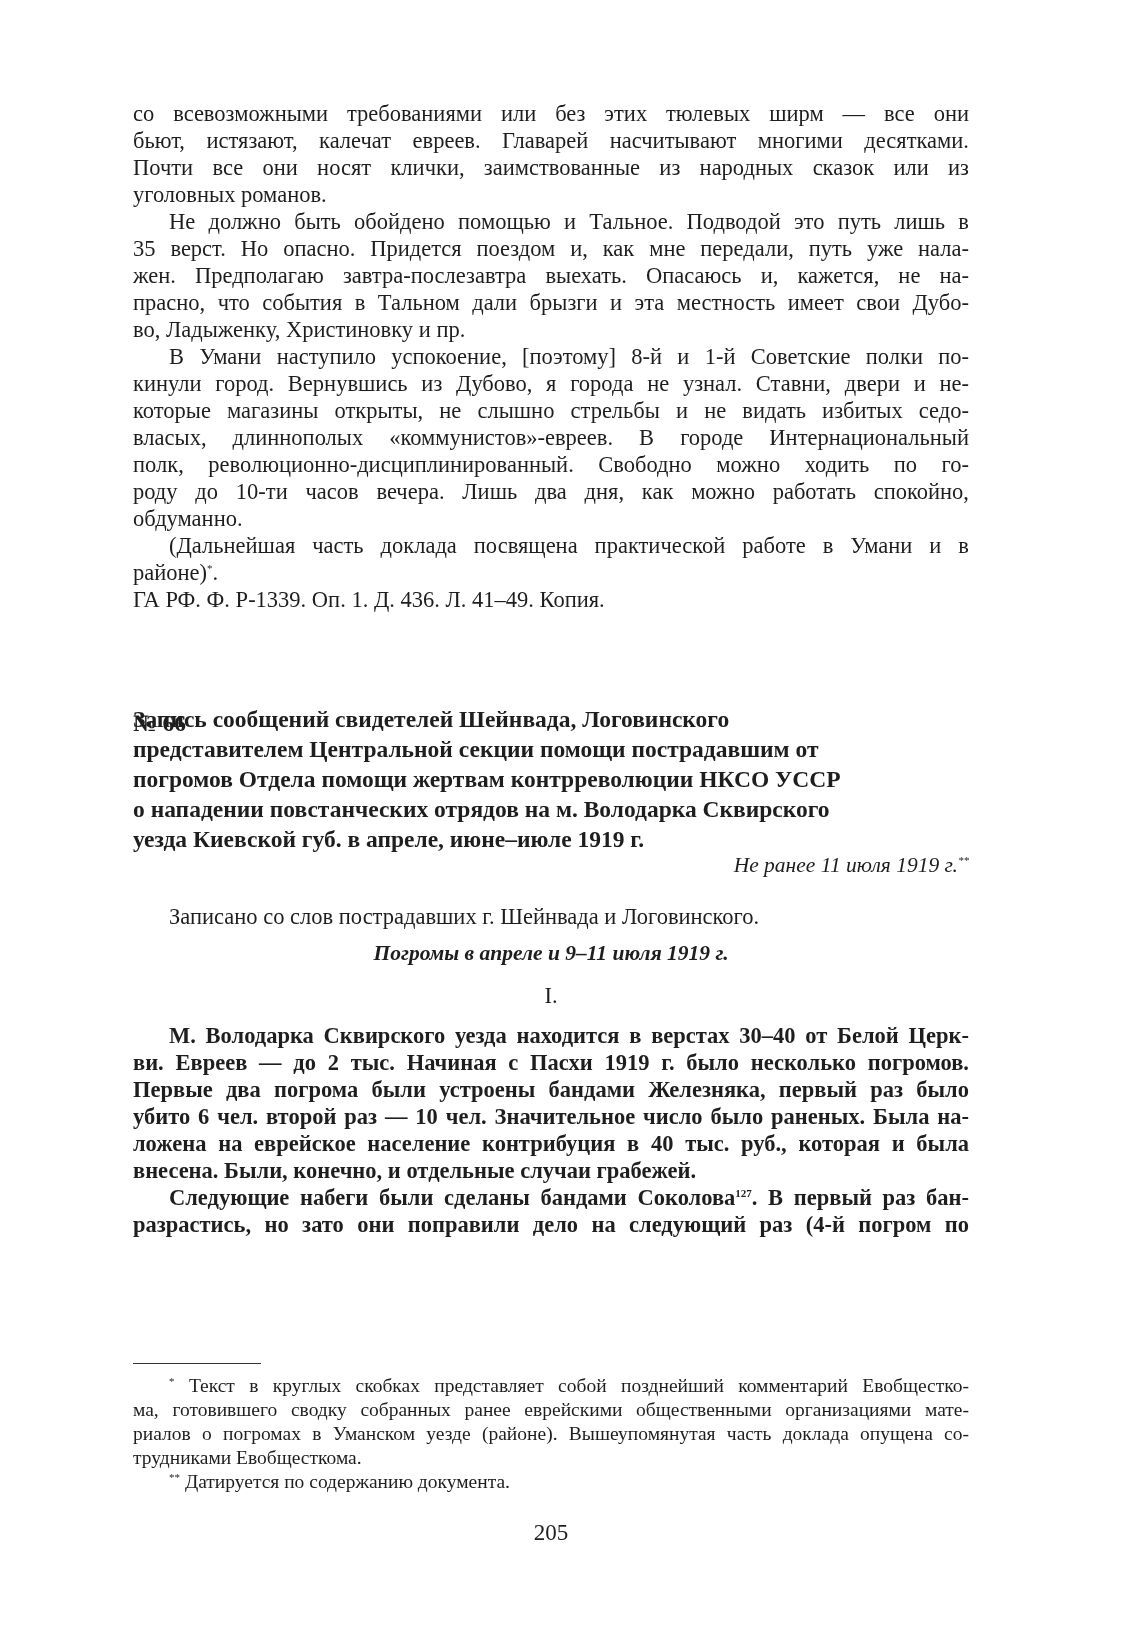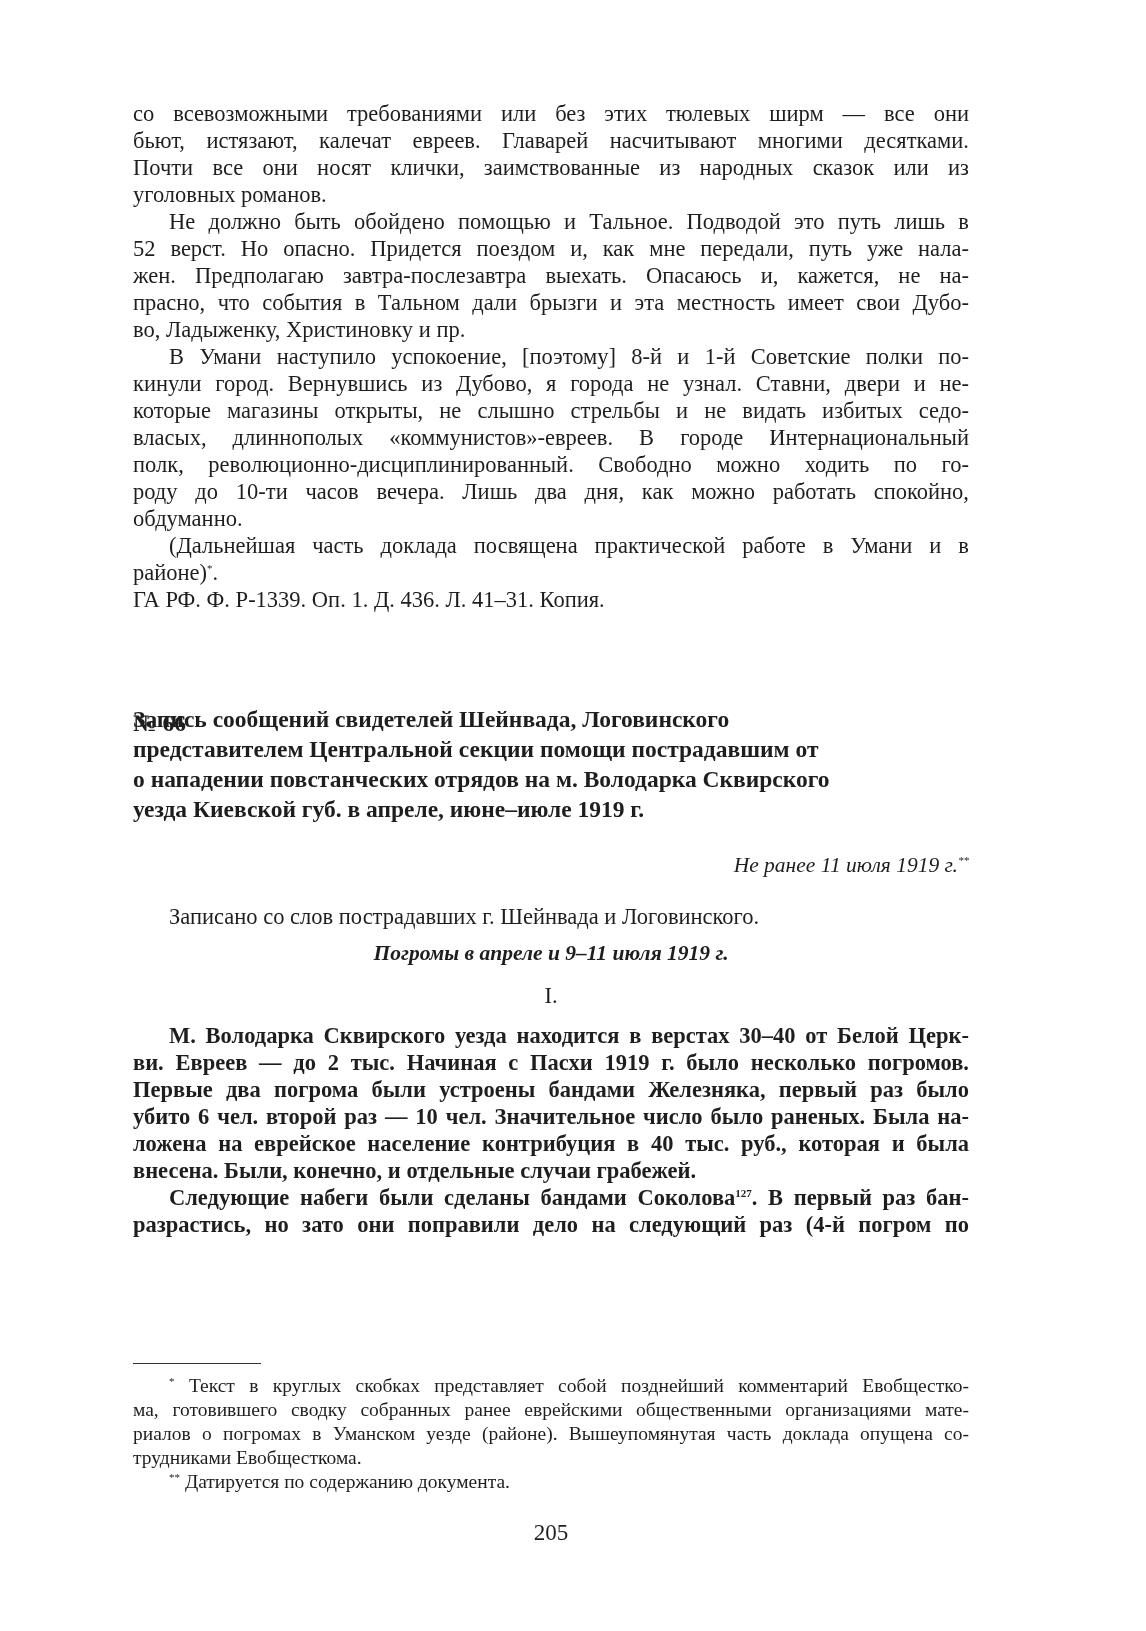--- a/index.html
+++ b/index.html
@@ -32,47 +32,48 @@
 
   <div class="block body-text" style="top:0px;">
     <div class="para">
       <span class="line">со всевозможными требованиями или без этих тюлевых ширм — все они</span>
       <span class="line">бьют, истязают, калечат евреев. Главарей насчитывают многими десятками.</span>
       <span class="line">Почти все они носят клички, заимствованные из народных сказок или из</span>
       <span class="line last">уголовных романов.</span>
     </div>
     <div class="para">
       <span class="line indent">Не должно быть обойдено помощью и Тальное. Подводой это путь лишь в</span>
-      <span class="line">52 верст. Но опасно. Придется поездом и, как мне передали, путь уже нала-</span>
+      <span class="line">35 верст. Но опасно. Придется поездом и, как мне передали, путь уже нала-</span>
       <span class="line">жен. Предполагаю завтра-послезавтра выехать. Опасаюсь и, кажется, не на-</span>
       <span class="line">прасно, что события в Тальном дали брызги и эта местность имеет свои Дубо-</span>
       <span class="line last">во, Ладыженку, Христиновку и пр.</span>
     </div>
     <div class="para">
       <span class="line indent">В Умани наступило успокоение, [поэтому] 8-й и 1-й Советские полки по-</span>
       <span class="line">кинули город. Вернувшись из Дубово, я города не узнал. Ставни, двери и не-</span>
       <span class="line">которые магазины открыты, не слышно стрельбы и не видать избитых седо-</span>
       <span class="line">власых, длиннополых «коммунистов»-евреев. В городе Интернациональный</span>
       <span class="line">полк, революционно-дисциплинированный. Свободно можно ходить по го-</span>
       <span class="line">роду до 10-ти часов вечера. Лишь два дня, как можно работать спокойно,</span>
       <span class="line last">обдуманно.</span>
     </div>
     <div class="para">
       <span class="line indent">(Дальнейшая часть доклада посвящена практической работе в Умани и в</span>
       <span class="line last"><span>районе)</span><span class="sup">*</span><span>.</span></span>
     </div>
   </div>
 
-  <div class="block archive" style="top:486px;">ГА РФ. Ф. Р-1339. Оп. 1. Д. 436. Л. 41–31. Копия.</div>
+  <div class="block archive" style="top:486px;">ГА РФ. Ф. Р-1339. Оп. 1. Д. 436. Л. 41–49. Копия.</div>
 
   <div class="block doc-number" style="top:576px;">№ 66</div>
 
   <div class="block doc-title" style="top:604px;">
     <span class="line last">Запись сообщений свидетелей Шейнвада, Логовинского</span>
     <span class="line last">представителем Центральной секции помощи пострадавшим от</span>
+    <span class="line last">погромов Отдела помощи жертвам контрреволюции НКСО УССР</span>
     <span class="line last">о нападении повстанческих отрядов на м. Володарка Сквирского</span>
     <span class="line last">уезда Киевской губ. в апреле, июне–июле 1919 г.</span>
   </div>
 
   <div class="block dateline" style="top:752px;">
     <span>Не ранее 11 июля 1919 г.</span><span class="sup">**</span>
   </div>
 
   <div class="block recorded" style="top:803px;">Записано со слов пострадавших г. Шейнвада и Логовинского.</div>
 

